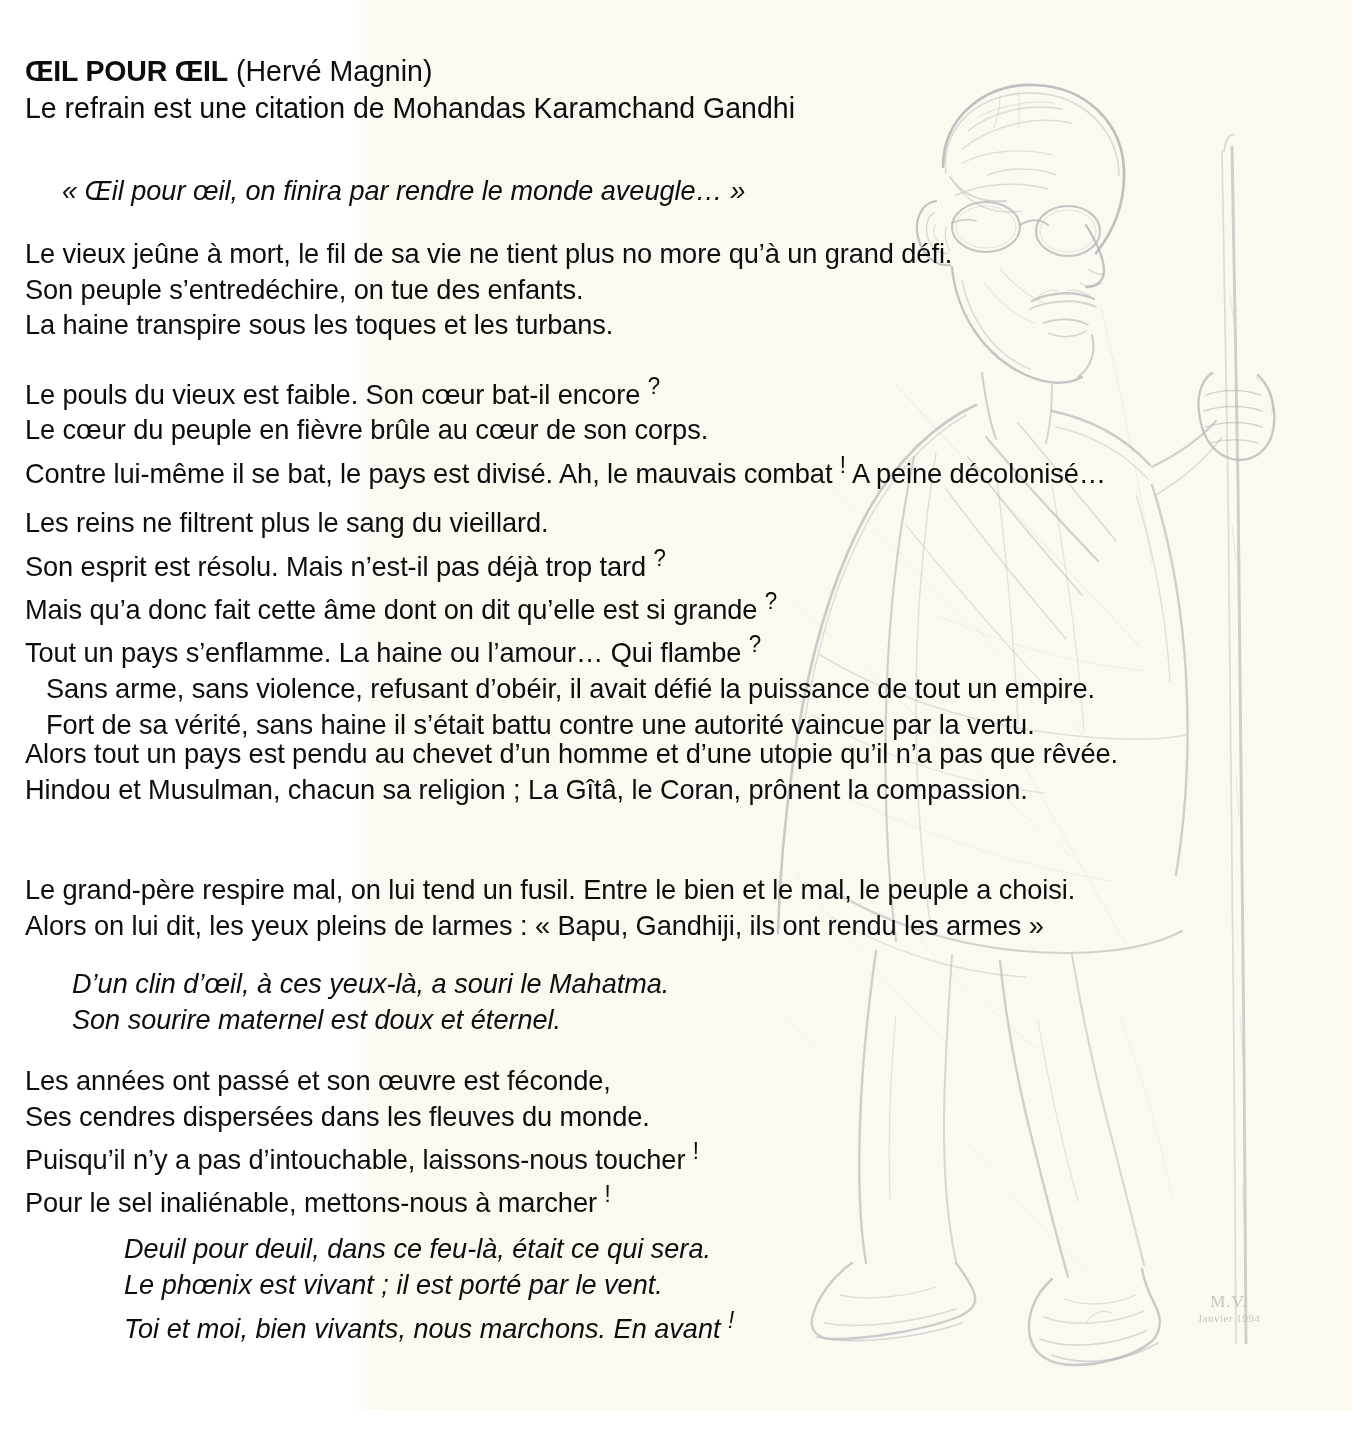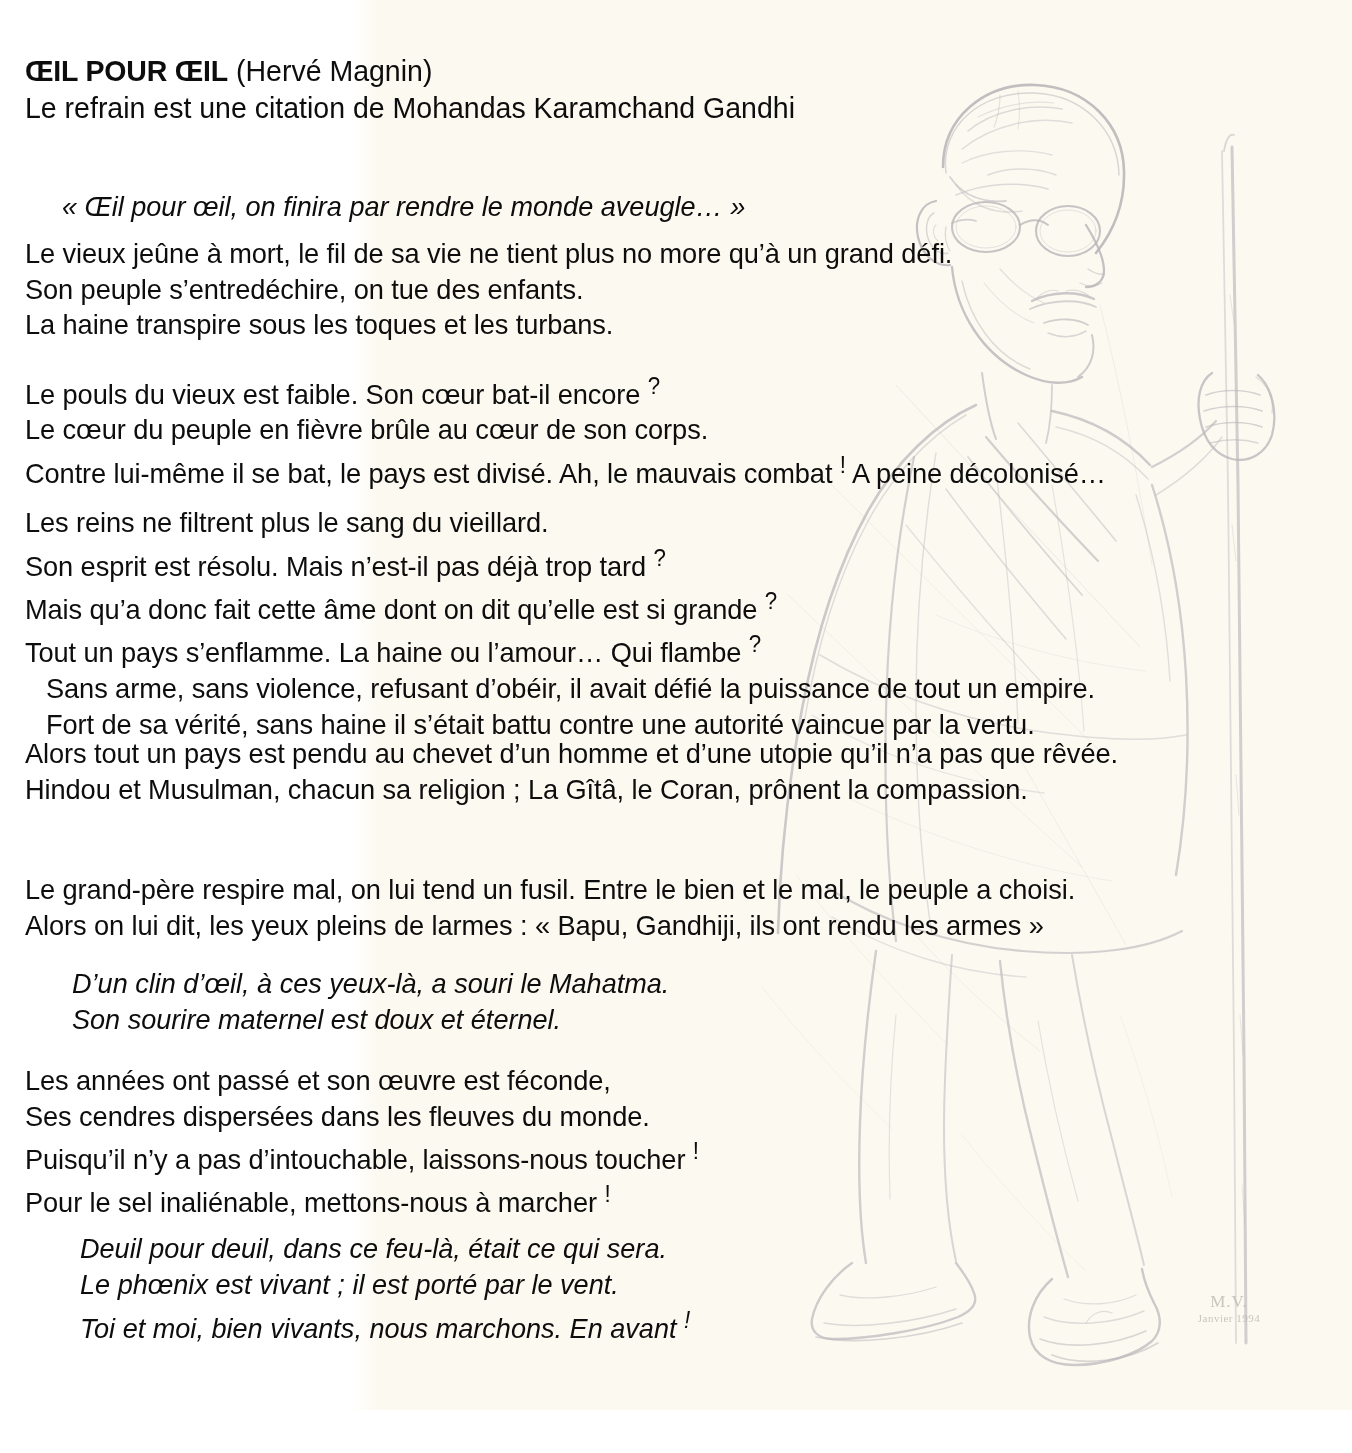--- a/index.html
+++ b/index.html
@@ -270,21 +270,21 @@
     <div class="sig-date">Janvier 1994</div>
   </div>
 
   <div id="text-layer">
 
     <div class="block" style="top:52px;">
       <div class="title-line"><span class="title-main">ŒIL POUR ŒIL</span><span class="title-paren"> </span><span class="title-paren">(Hervé Magnin)</span></div>
       <div class="title-line">Le refrain est une citation de Mohandas Karamchand Gandhi</div>
     </div>
 
-    <div class="block indent" style="top:188px;text-align:center;">
+    <div class="block indent" style="top:172px;text-align:center;">
       <div class="refrain">« Œil pour œil, on finira par rendre le monde aveugle… »</div>
     </div>
 
     <div class="block" style="top:236px;">
       <div class="line">Le vieux jeûne à mort, le fil de sa vie ne tient plus no more qu’à un grand défi.</div>
       <div class="line">Son peuple s’entredéchire, on tue des enfants.</div>
       <div class="line">La haine transpire sous les toques et les turbans.</div>
     </div>
 
     <div class="block" style="top:369px;">
@@ -320,20 +320,20 @@
       <div class="refrain">Son sourire maternel est doux et éternel.</div>
     </div>
 
     <div class="block" style="top:1063px;">
       <div class="line">Les années ont passé et son œuvre est féconde,</div>
       <div class="line">Ses cendres dispersées dans les fleuves du monde.</div>
       <div class="line">Puisqu’il n’y a pas d’intouchable, laissons-nous toucher <span class="raised">!</span></div>
       <div class="line">Pour le sel inaliénable, mettons-nous à marcher <span class="raised">!</span></div>
     </div>
 
-    <div class="block indent3" style="top:1230px;">
+    <div class="block indent3" style="top:1230px;margin-left:44px;">
       <div class="refrain">Deuil pour deuil, dans ce feu-là, était ce qui sera.</div>
       <div class="refrain">Le phœnix est vivant ; il est porté par le vent.</div>
       <div class="refrain">Toi et moi, bien vivants, nous marchons. En avant <span class="raised">!</span></div>
     </div>
 
   </div>
 </div>
 
 </body></html>

